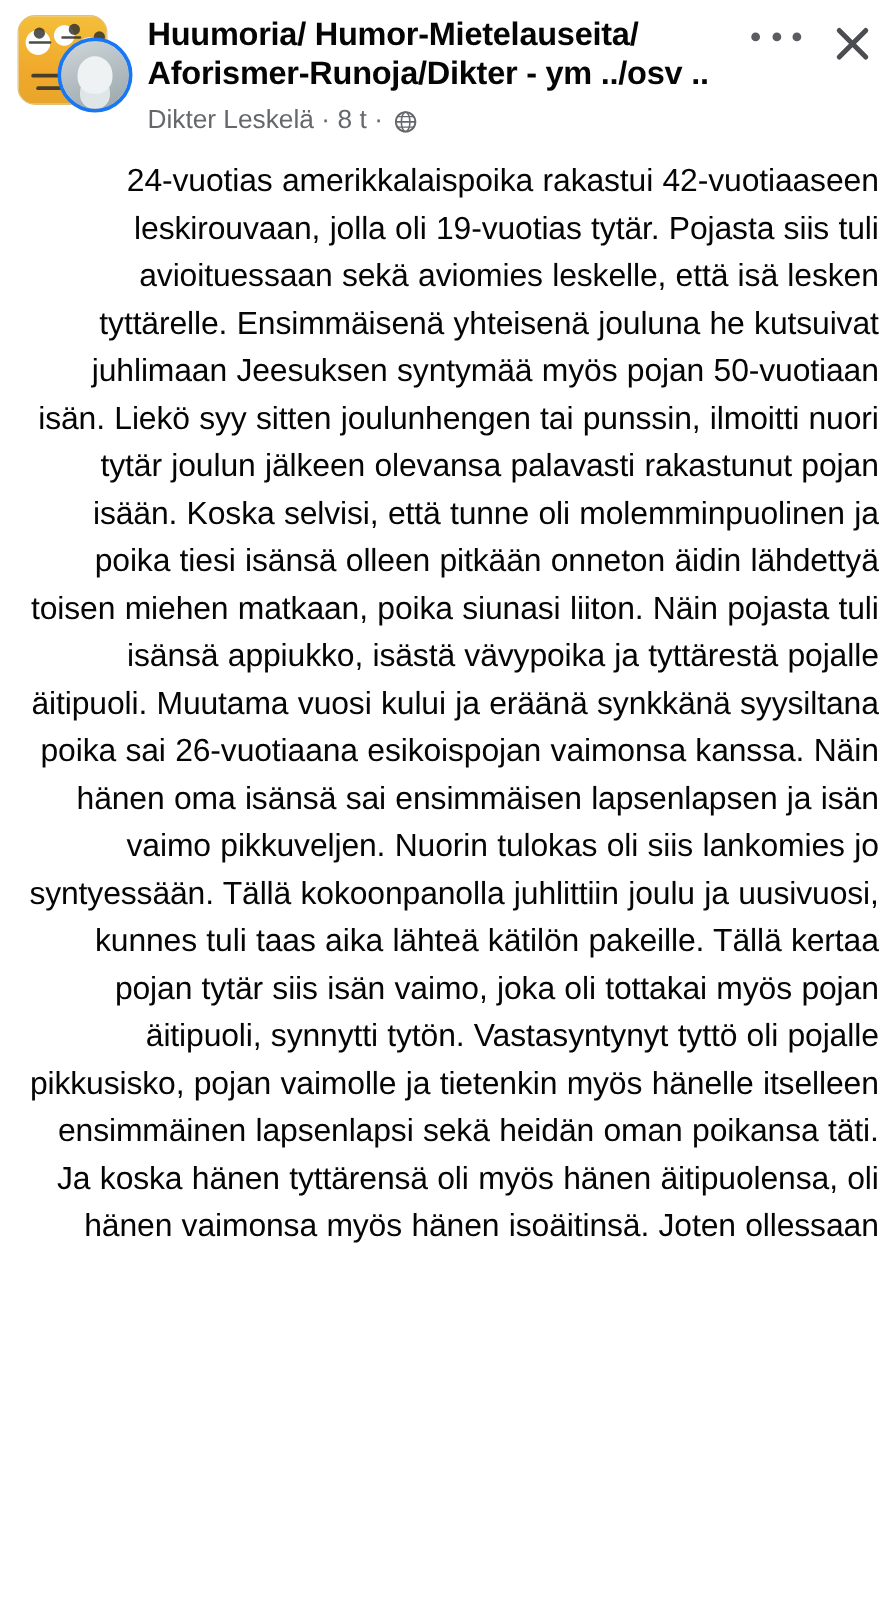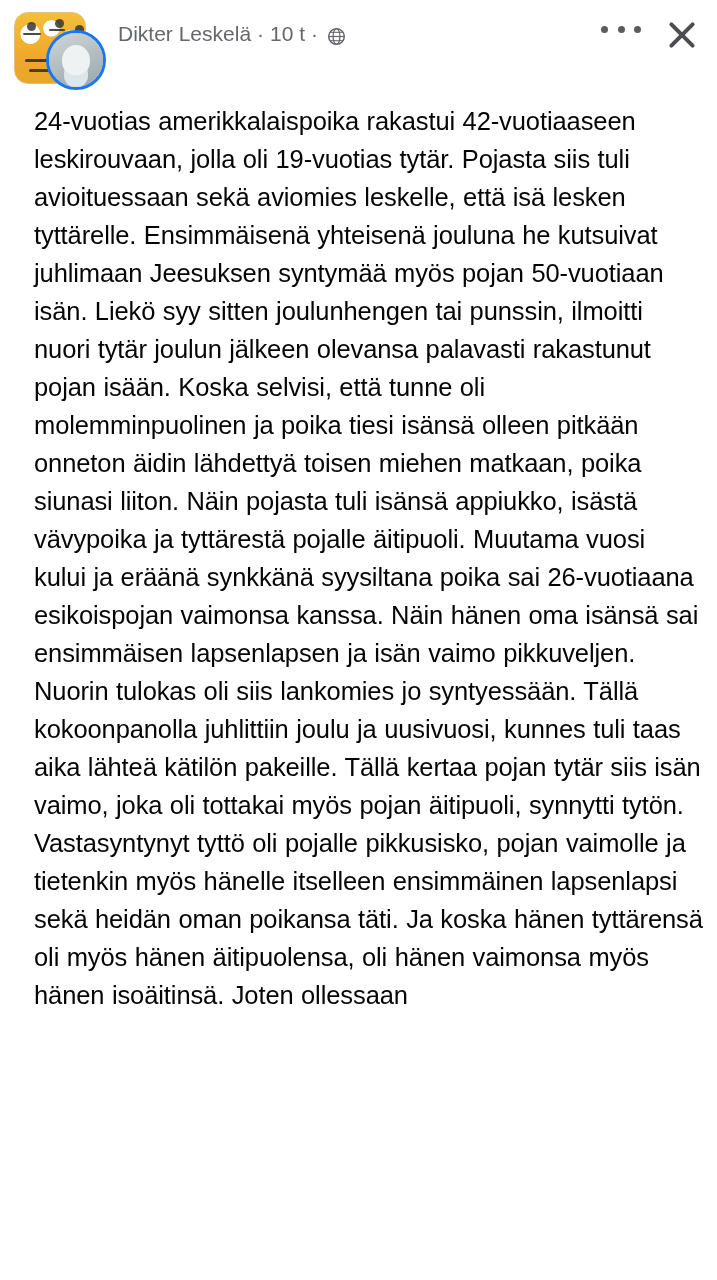--- a/index.html
+++ b/index.html
@@ -174,26 +174,26 @@
     width: 34px;
     height: 4px;
     background: #4b4d51;
     border-radius: 3px;
   }
   .close-btn:before { transform: rotate(45deg); }
   .close-btn:after { transform: rotate(-45deg); }
 
   
   .post-body {
-    padding: 18px 14px 0 34px;
+    padding: 18px 14px 0 18px;
     font-size: 25.5px;
     line-height: 38px;
     color: #050505;
     letter-spacing: -0.1px;
-    text-align: left;
+    text-align: right;
     word-spacing: 0.5px;
   }
 </style>
 </head>
 <body>
 
 <div class="screen">
 
   <div class="post-header">
 
@@ -207,24 +207,25 @@
         <span class="line l3"></span>
         <span class="line l4"></span>
         <span class="line l5"></span>
       </div>
       <div class="avatar-badge">
         <div class="photo"></div>
       </div>
     </div>
 
     <div class="header-text">
+      <div class="page-title">Huumoria/ Humor-Mietelauseita/ Aforismer-Runoja/Dikter - ym ../osv ..</div>
       <div class="meta-row">
         <span class="meta-author">Dikter Leskelä</span>
         <span class="meta-sep">·</span>
-        <span class="meta-time">10 t</span>
+        <span class="meta-time">8 t</span>
         <span class="meta-sep">·</span>
         <span class="globe-icon">
           <svg viewBox="0 0 20 20" width="19" height="19" aria-hidden="true">
             <circle cx="10" cy="10" r="8.2" fill="none" stroke="#65676b" stroke-width="1.6"></circle>
             <ellipse cx="10" cy="10" rx="3.6" ry="8.2" fill="none" stroke="#65676b" stroke-width="1.3"></ellipse>
             <line x1="1.8" y1="10" x2="18.2" y2="10" stroke="#65676b" stroke-width="1.3"></line>
             <line x1="3.2" y1="5.6" x2="16.8" y2="5.6" stroke="#65676b" stroke-width="1.1"></line>
             <line x1="3.2" y1="14.4" x2="16.8" y2="14.4" stroke="#65676b" stroke-width="1.1"></line>
           </svg>
         </span>

